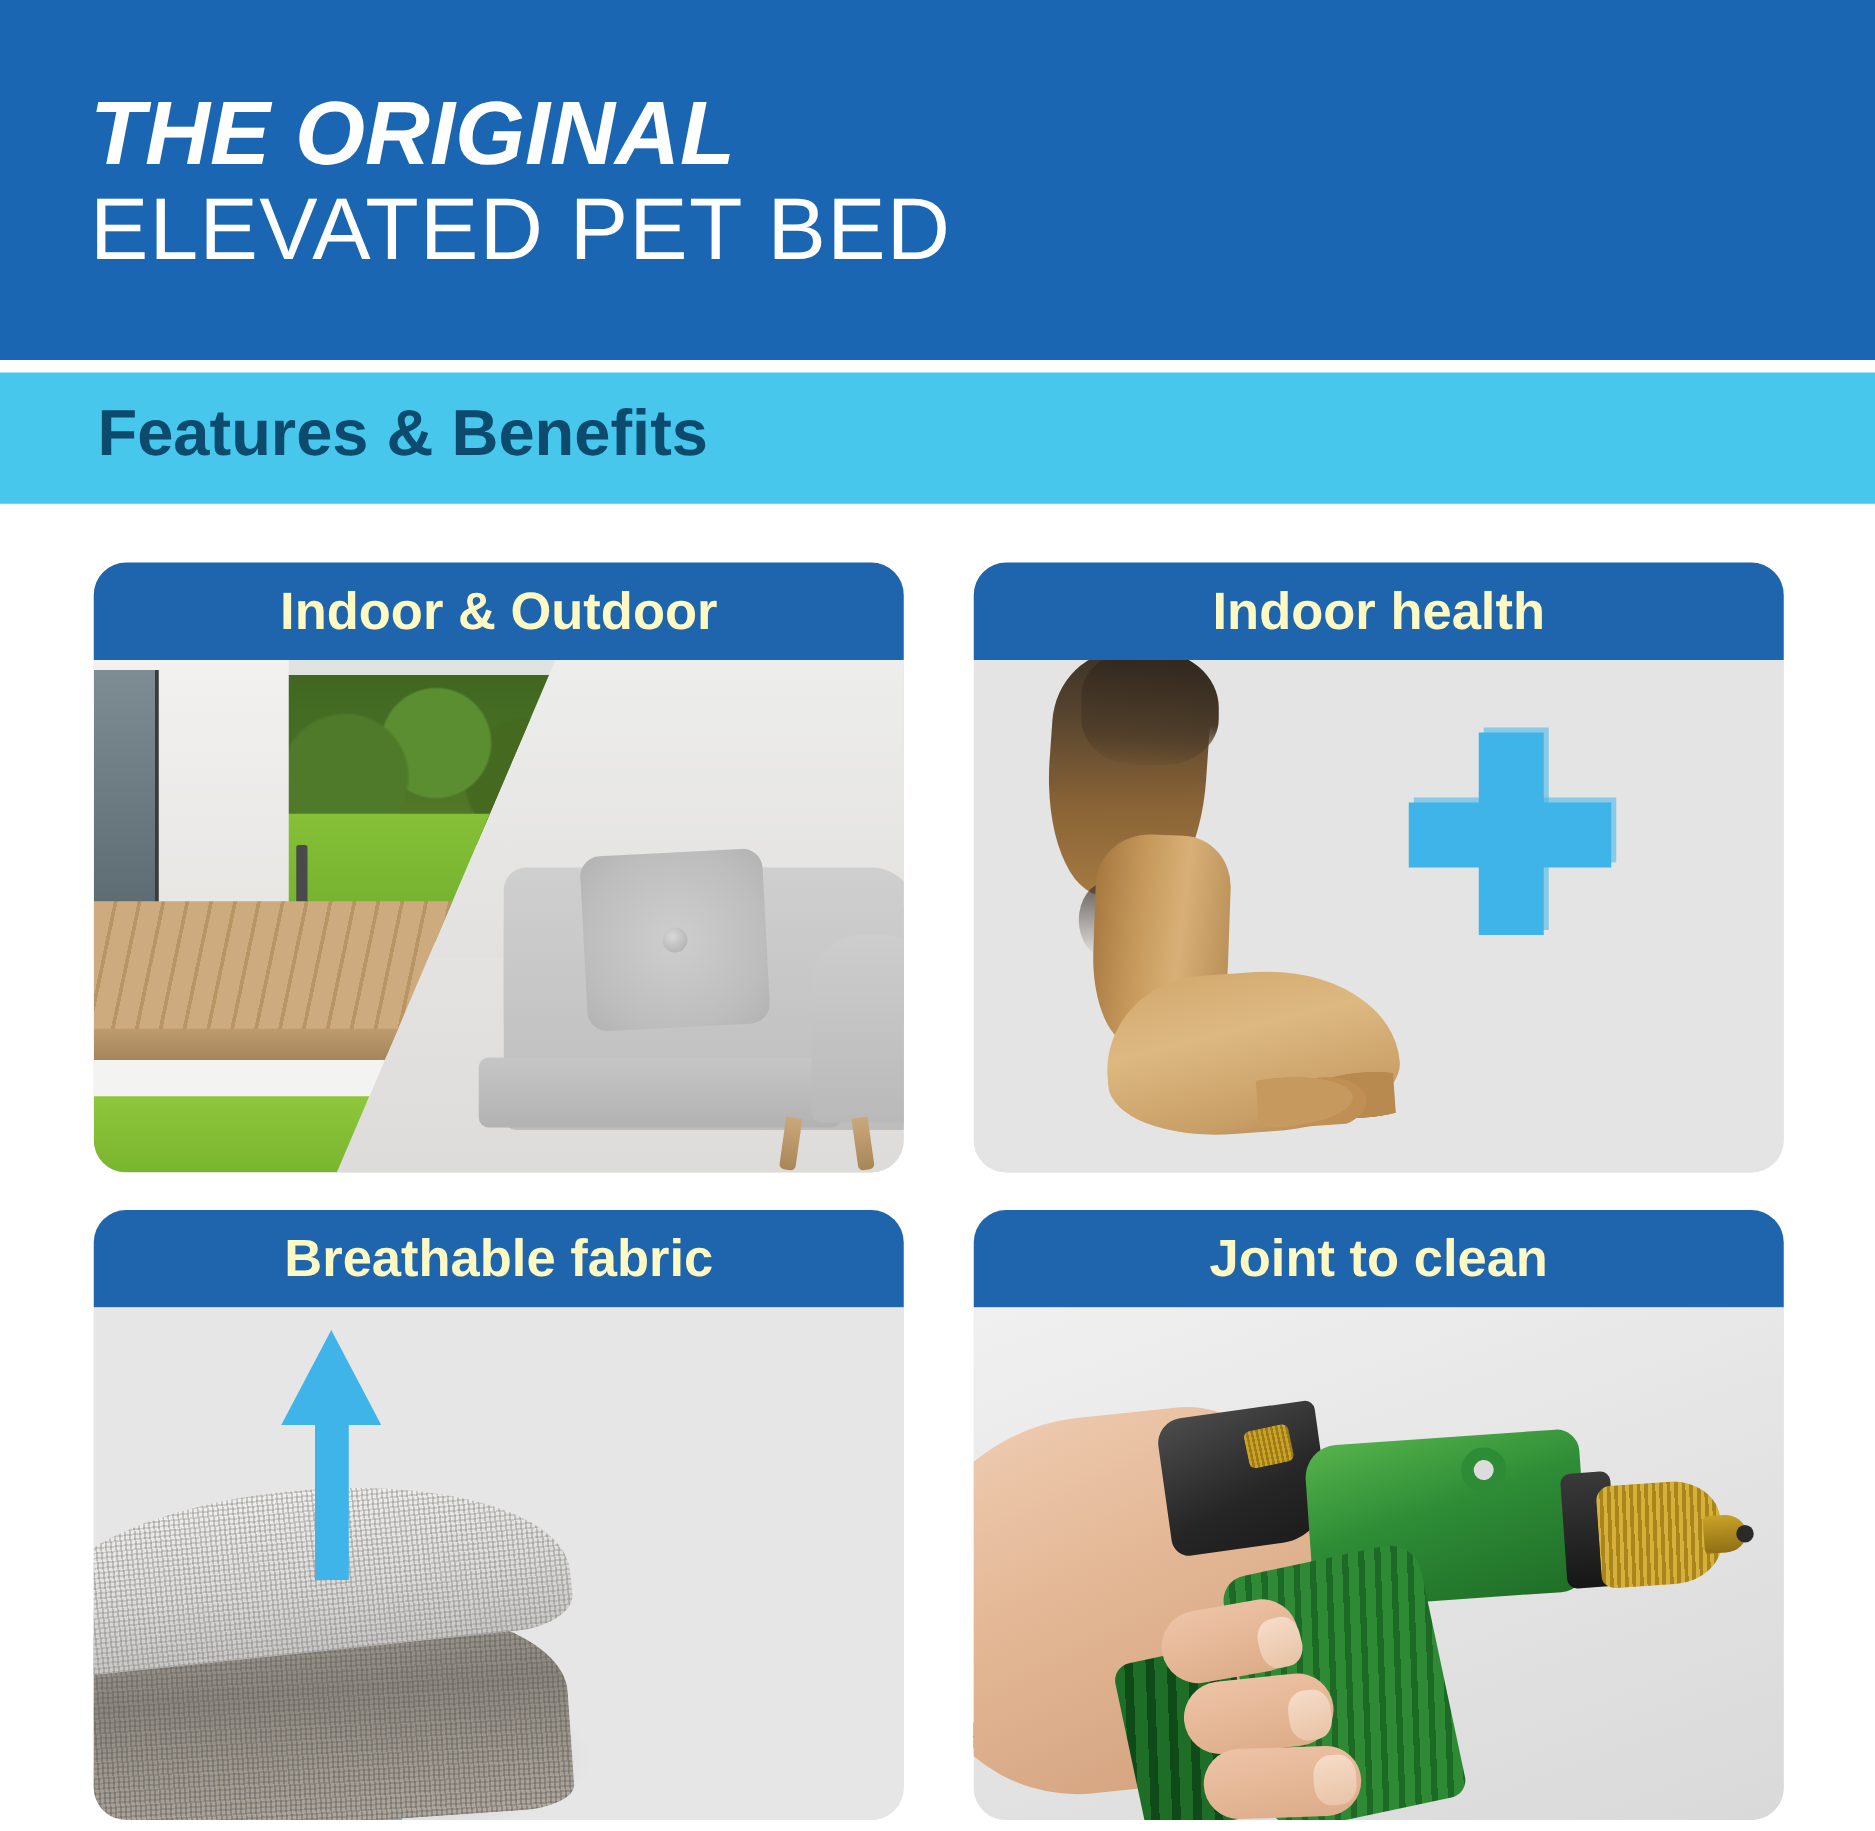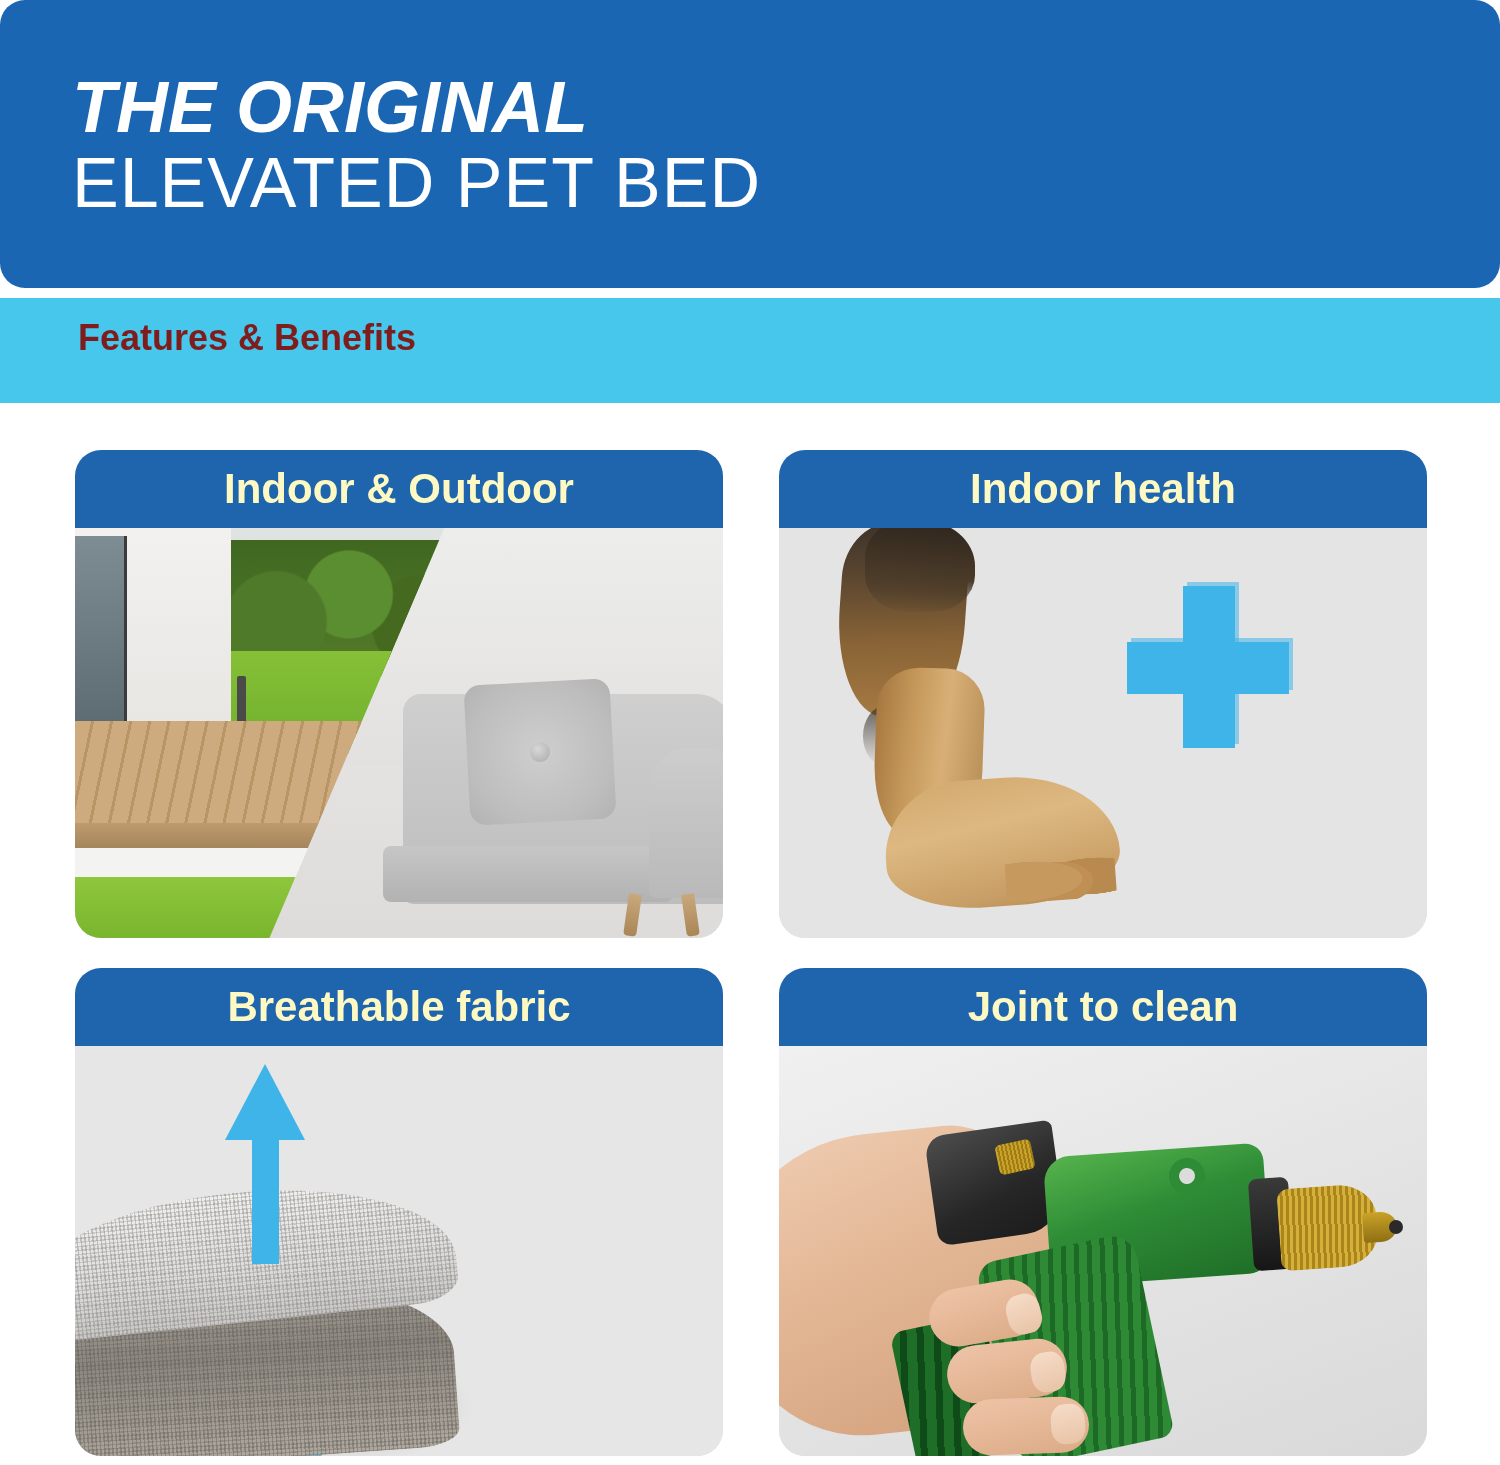--- a/index.html
+++ b/index.html
@@ -8,21 +8,20 @@
     background:#ffffff;
     font-family:"Liberation Sans", sans-serif;
     overflow:hidden;
     position:relative;
   }
 
   
   .header-banner{
     position:absolute; left:0; top:0; width:1500px; height:288px;
     background:#1b66b3;
-    border-radius:25px;
   }
   .header-title-wrap{
     position:absolute; left:72px; top:72px; width:1200px;
   }
   .title-line1{
     font-size:72px;
     font-weight:bold;
     font-style:italic;
     color:#ffffff;
     letter-spacing:0px;
@@ -39,21 +38,21 @@
     white-space:nowrap;
   }
 
   
   .section-bar{
     position:absolute; left:0; top:298px; width:1500px; height:105px;
     background:#47c7ec;
   }
   .section-bar-label{
     position:absolute; left:78px; top:19px;
-    font-size:36px; font-weight:bold; color:#7f1d1d;
+    font-size:52px; font-weight:bold; color:#0c4a6e;
     letter-spacing:0px; white-space:nowrap;
   }
 
   
   .card-grid{
     position:absolute; left:0; top:430px; width:1500px; height:1035px;
   }
   .card{
     position:absolute; width:648px;
   }

